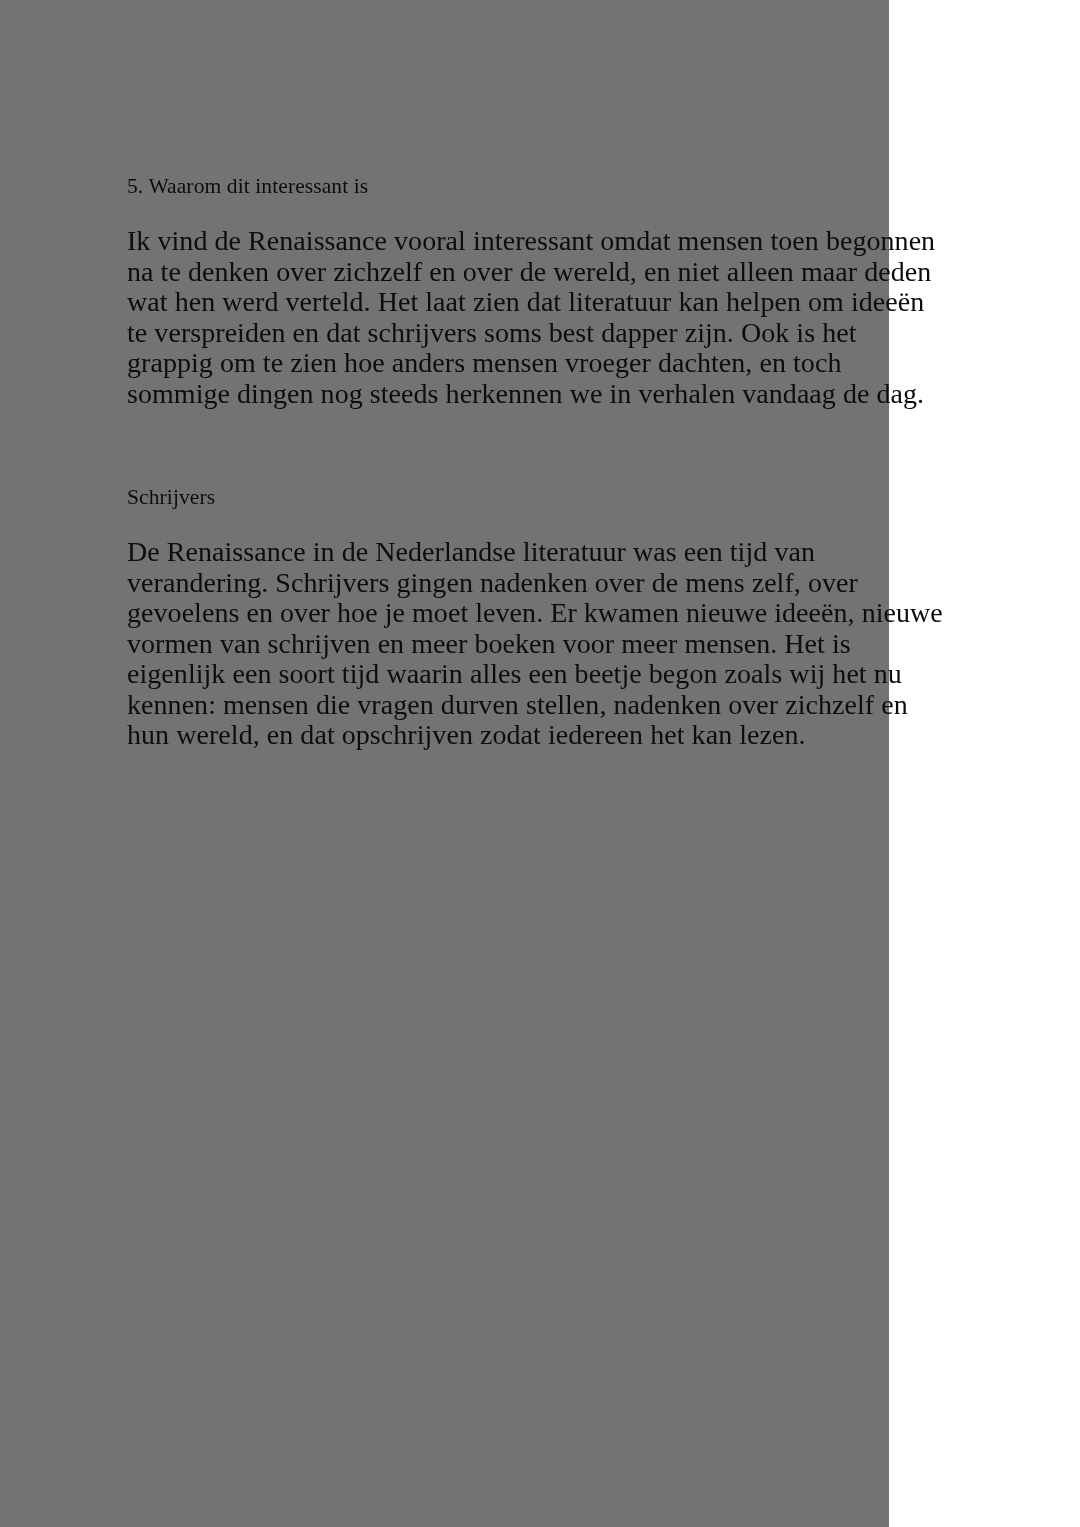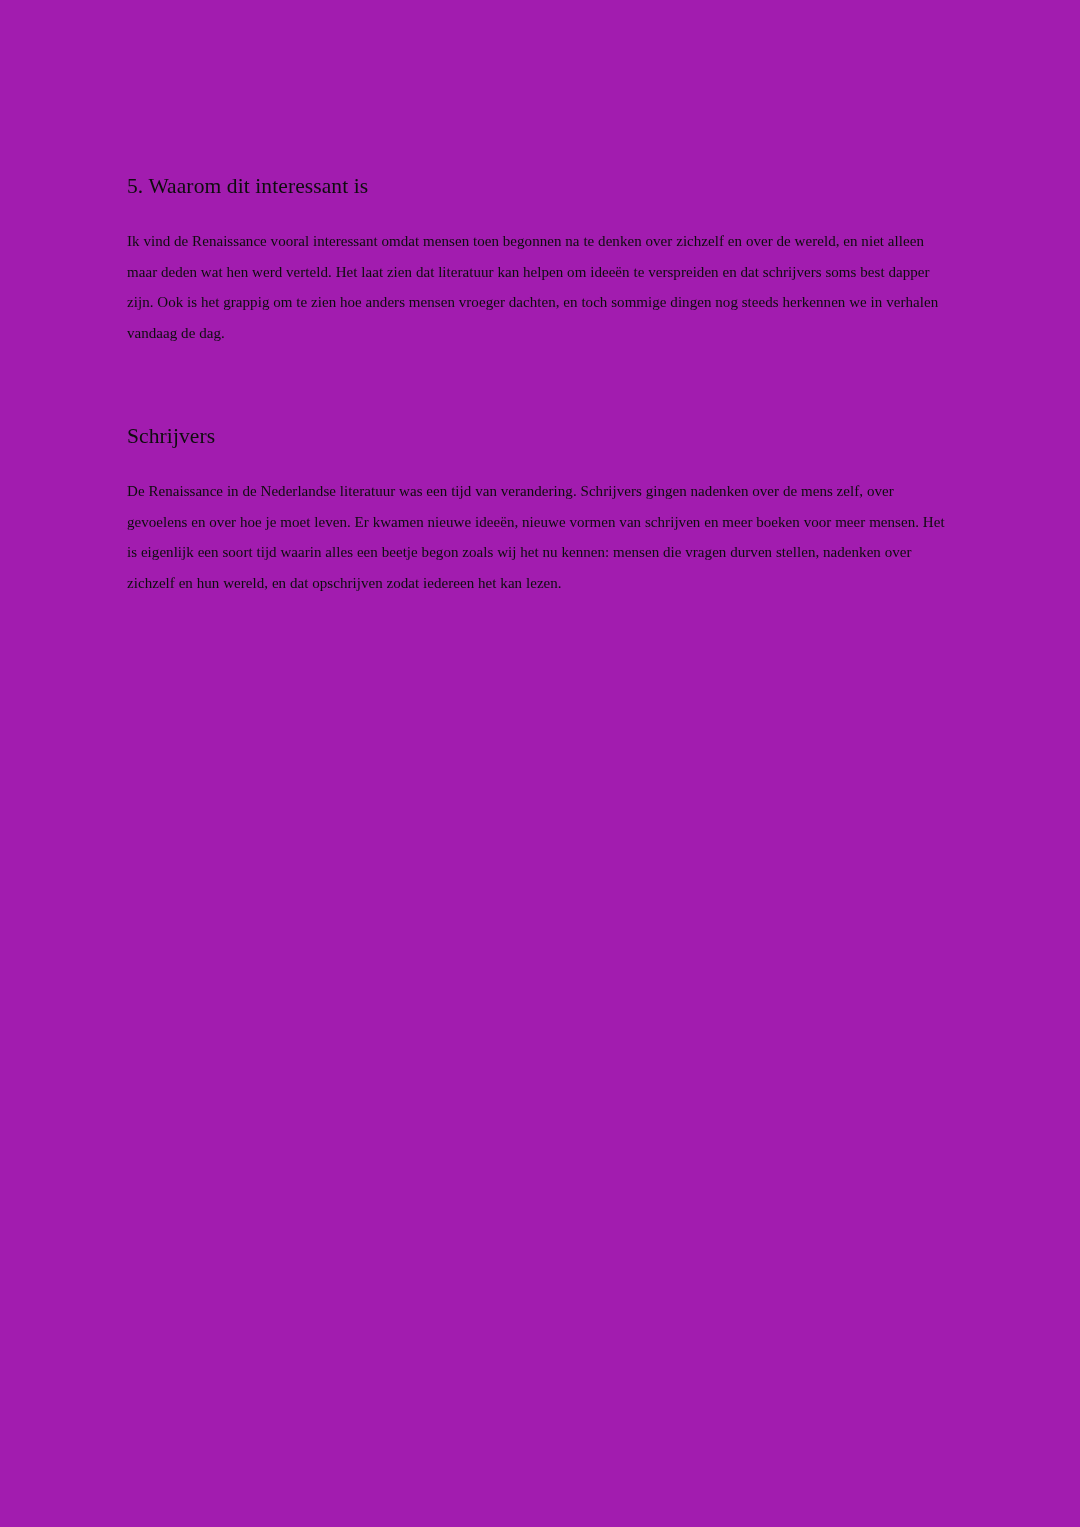--- a/index.html
+++ b/index.html
@@ -10,40 +10,40 @@
   }
   body {
     width: 1080px;
     height: 1527px;
     font-family: "Liberation Serif", "DejaVu Serif", serif;
     color: #0d0d0d;
     -webkit-font-smoothing: antialiased;
   }
   .page {
     position: relative;
-    width: 1080px;
+    width: 889px;
     height: 1527px;
-    background: #a21caf;
+    background: #737373;
     box-sizing: border-box;
   }
   .content {
     position: absolute;
     left: 127px;
     top: 172px;
     width: 820px;
   }
   .doc-heading {
     font-size: 21.5px;
     line-height: 28px;
     font-weight: 400;
     margin: 0;
     letter-spacing: 0.1px;
   }
   .doc-para {
-    font-size: 15px;
+    font-size: 28px;
     line-height: 30.5px;
     font-weight: 400;
     margin: 0;
     text-align: left;
     letter-spacing: 0.05px;
   }
   .gap-after-heading { height: 26px; }
   .gap-section       { height: 74px; }
   .gap-after-conclusie { height: 26px; }
 </style>

